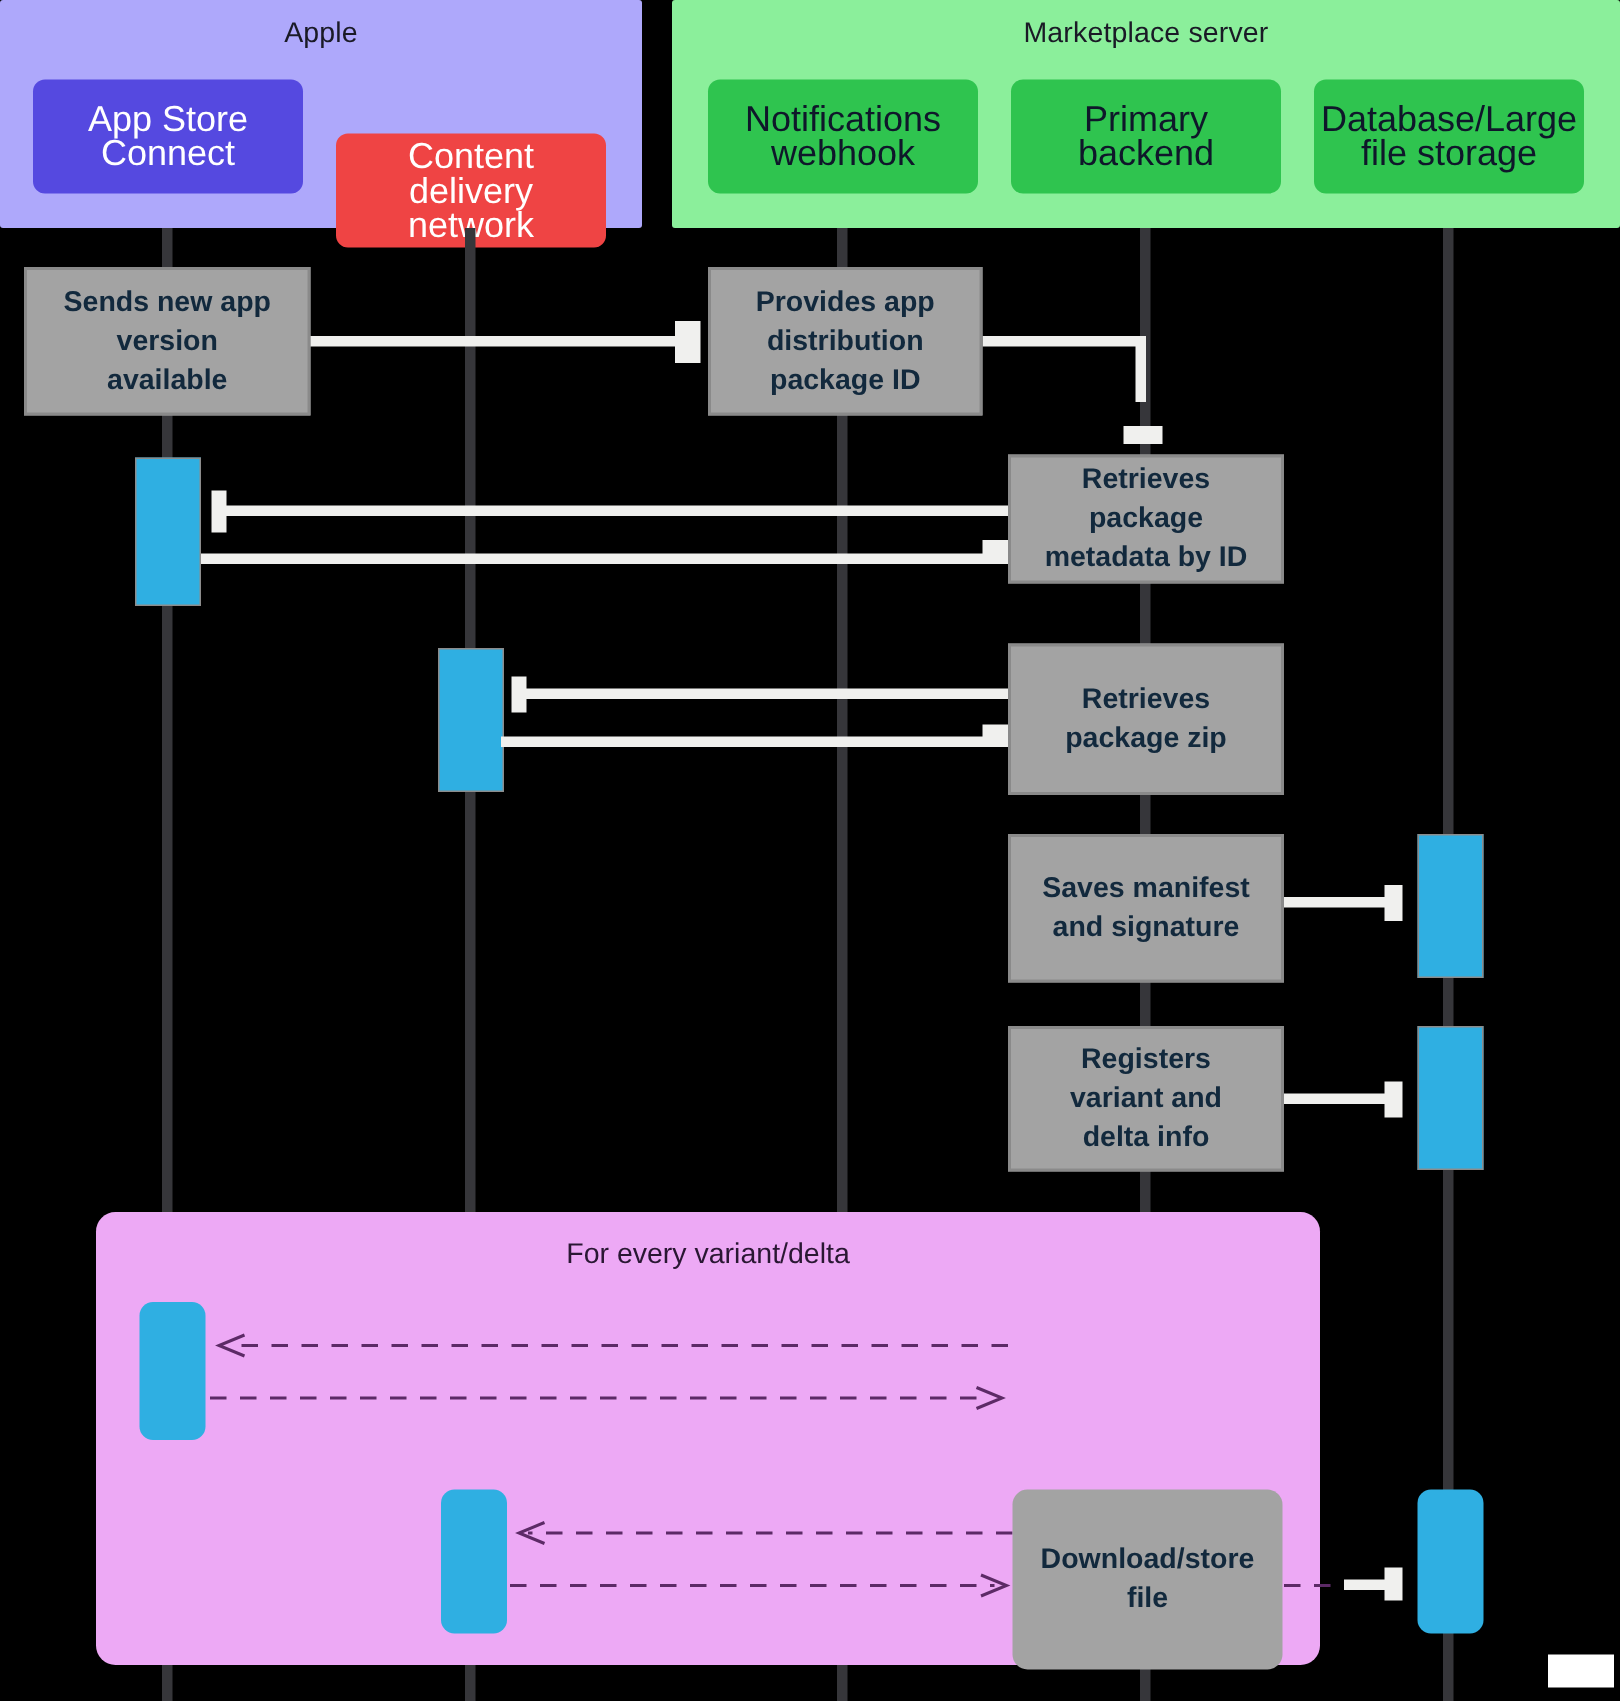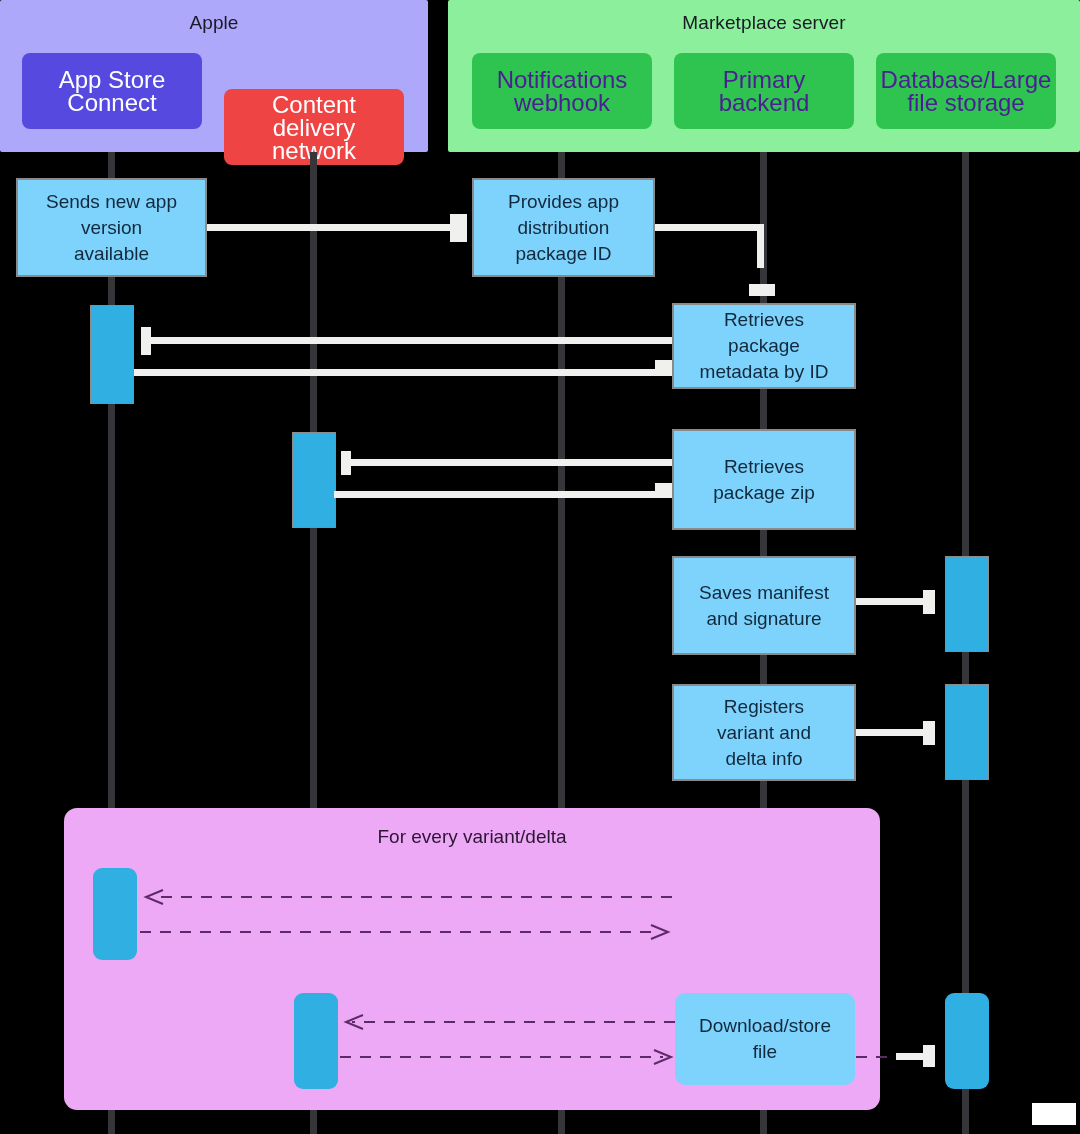--- a/index.html
+++ b/index.html
@@ -6,34 +6,34 @@
   body{width:1080px;height:1134px;overflow:hidden;font-family:"Liberation Sans","DejaVu Sans",sans-serif;}
   #stage{position:relative;width:1080px;height:1134px;background:#000;}
 
   
   .group{position:absolute;top:0;height:152px;border-radius:2px;}
   .group-title{position:absolute;top:12px;left:0;right:0;text-align:center;
     font-size:19px;color:#1a1a26;letter-spacing:.1px;}
   .actor{position:absolute;top:53px;height:76px;border-radius:8px;
     display:flex;align-items:center;justify-content:center;text-align:center;
     font-size:24px;line-height:23px;color:#ffffff;padding:0 6px;box-sizing:border-box;}
-  .actor.dark-text{color:#4c1d95;justify-content:center;}
+  .actor.dark-text{color:#0f172a;justify-content:center;}
 
   
   .lifeline{position:absolute;width:7px;background:#36363a;top:152px;height:982px;}
 
   
   .activation{position:absolute;width:44px;background:#2FAFE2;
     border:1px solid #8c8c8c;box-sizing:border-box;}
   .activation.rounded{border:none;border-radius:9px;}
 
   
-  .msgbox{position:absolute;background:#7dd3fc;border:2px solid #8a8a8a;
+  .msgbox{position:absolute;background:#a3a3a3;border:2px solid #8a8a8a;
     box-sizing:border-box;display:flex;align-items:center;justify-content:center;
-    text-align:center;font-size:19px;line-height:26px;color:#12293d;padding:0 8px;}
+    text-align:center;font-size:19px;line-height:26px;color:#12293d;padding:0 8px;font-weight:bold;}
   .msgbox.rounded{border:none;border-radius:10px;}
 
   
   .sline{position:absolute;background:#f0f0ee;height:7px;}
   .svert{position:absolute;background:#f0f0ee;width:7px;}
   .sblock{position:absolute;background:#f0f0ee;}
 
   
   .loopframe{position:absolute;background:#EDA9F5;border-radius:13px;}
   .loop-title{position:absolute;left:0;right:0;top:18px;text-align:center;
@@ -181,21 +181,21 @@
 
   <svg class="arrowsvg" style="left:0;top:0;width:1080px;height:1134px;">
     <line x1="675" y1="1022" x2="352" y2="1022" stroke="#5c2a66" stroke-width="2" stroke-dasharray="11,9"></line>
     <polyline points="363,1015 346,1022 363,1029" fill="none" stroke="#5c2a66" stroke-width="2"></polyline>
     <line x1="340" y1="1057" x2="663" y2="1057" stroke="#5c2a66" stroke-width="2" stroke-dasharray="11,9"></line>
     <polyline points="654,1050 671,1057 654,1064" fill="none" stroke="#5c2a66" stroke-width="2"></polyline>
     <line x1="856" y1="1057" x2="892" y2="1057" stroke="#5c2a66" stroke-width="2" stroke-dasharray="11,9"></line>
   </svg>
   <div class="sline" style="left:896px;top:1053px;width:38px;"></div>
   <div class="sblock" style="left:923px;top:1045px;width:12px;height:22px;"></div>
-  <div class="msgbox rounded" style="left:675px;top:993px;width:180px;height:92px;">
+  <div class="msgbox rounded" style="left:675px;top:993px;width:180px;height:120px;">
     <div>
       <div>Download/store</div>
       <div>file</div>
     </div>
   </div>
 
   <div class="whitebox" style="left:1032px;top:1103px;width:44px;height:22px;"></div>
 
 </div>
 

